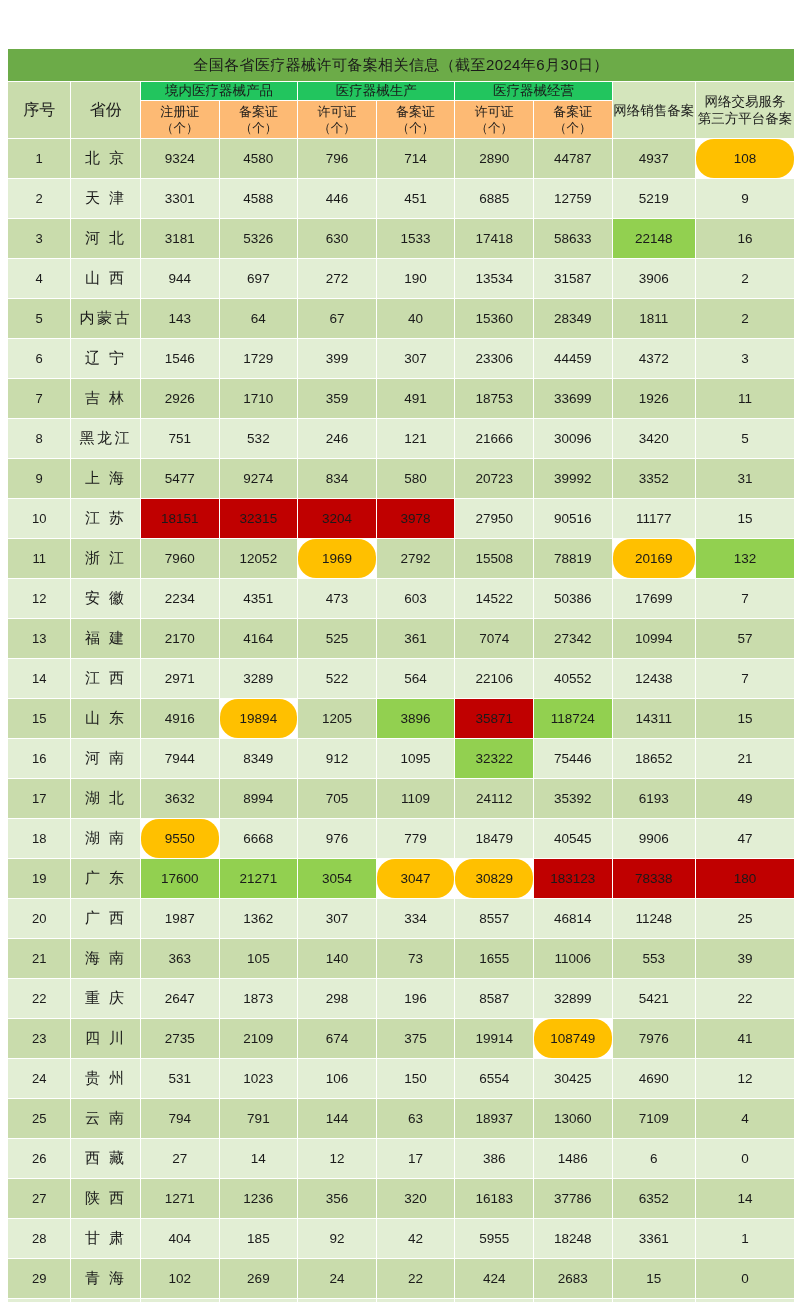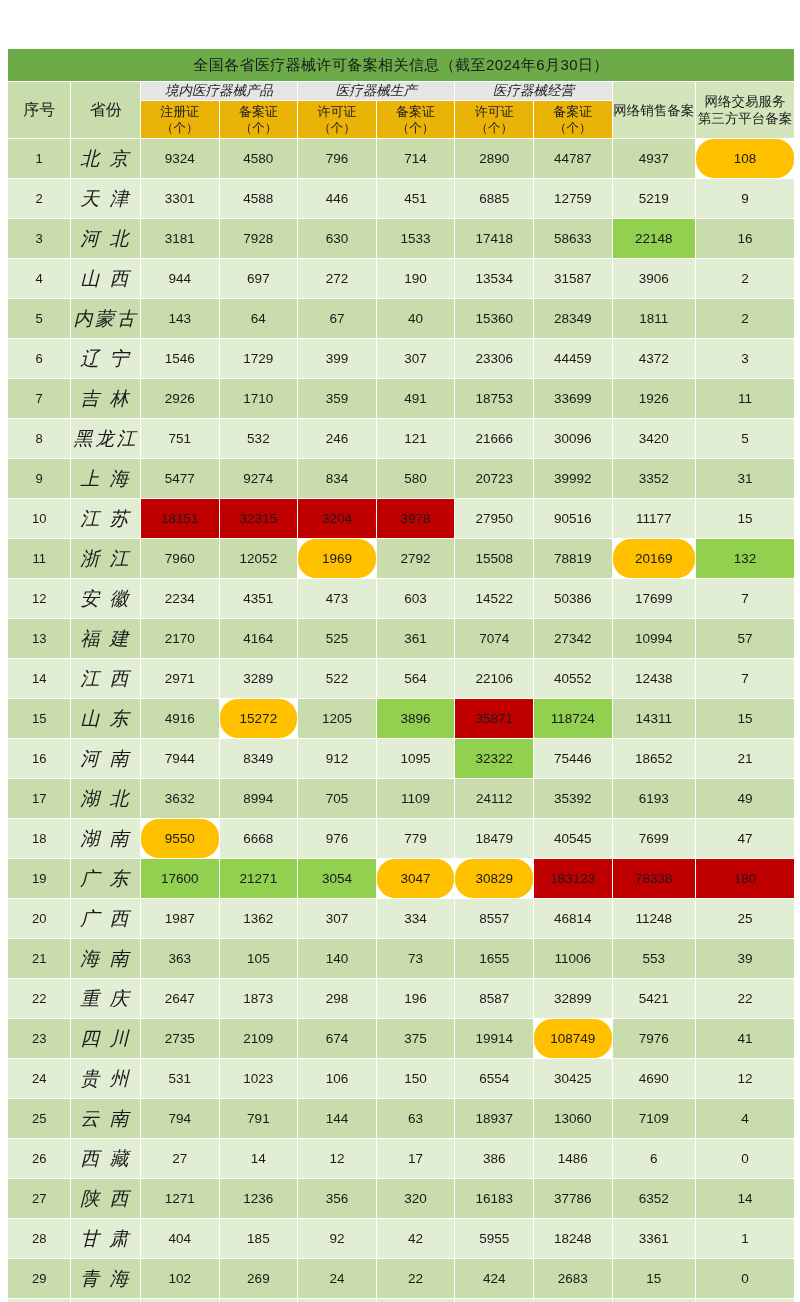--- a/index.html
+++ b/index.html
@@ -37,30 +37,30 @@
   .title-cell{
     background:#6cab48;
     color:#ffffff;
     font-size:15px;
     font-weight:bold;
     height:32px;
     letter-spacing:.4px;
   }
   
   .hd-dark{background:#c9dcac;font-weight:bold;font-size:16px;}
-  .hd-group{background:#e5e5e5;font-weight:bold;font-size:13.5px;height:16px;font-style:italic;}
-  .hd-sub{background:#eab308;font-weight:bold;font-size:13px;line-height:16px;height:37px;}
+  .hd-group{background:#22c55e;font-weight:bold;font-size:13.5px;height:16px;}
+  .hd-sub{background:#fdba74;font-weight:bold;font-size:13px;line-height:16px;height:37px;}
   .hd-tall{background:#d4e5bc;font-weight:bold;font-size:13.5px;line-height:17px;}
   .hd-sub .u{display:block;font-size:12.5px;}
   
   tr.r-odd  td{background:#c9dcac;}
   tr.r-even td{background:#e2eed4;}
   tbody td{height:39px;font-size:13.5px;}
   td.c-idx{font-size:13px;}
-  td.c-prov{font-size:19px;letter-spacing:2.5px;font-style:italic;}
+  td.c-prov{font-size:15px;letter-spacing:2.5px;}
   
   td.hl-orange{background:#ffc000 !important;font-weight:bold;color:#1a1a1a;border-radius:18px;}
   td.hl-green {background:#92d050 !important;font-weight:bold;color:#1a1a1a;}
   td.hl-red   {background:#c00000 !important;font-weight:bold;color:#ffffff;}
 </style>
 </head>
 <body>
 
 <div id="sheet">
   <table class="grid">
@@ -143,21 +143,21 @@
           <td>451</td>
           <td>6885</td>
           <td>12759</td>
           <td>5219</td>
           <td>9</td>
         </tr>
         <tr class="r-odd">
           <td class="c-idx">3</td>
           <td class="c-prov">河 北</td>
           <td>3181</td>
-          <td>7928</td>
+          <td>5326</td>
           <td>630</td>
           <td>1533</td>
           <td>17418</td>
           <td>58633</td>
           <td class="hl-green">22148</td>
           <td>16</td>
         </tr>
         <tr class="r-even">
           <td class="c-idx">4</td>
           <td class="c-prov">山 西</td>
@@ -287,21 +287,21 @@
           <td>564</td>
           <td>22106</td>
           <td>40552</td>
           <td>12438</td>
           <td>7</td>
         </tr>
         <tr class="r-odd">
           <td class="c-idx">15</td>
           <td class="c-prov">山 东</td>
           <td>4916</td>
-          <td class="hl-orange">15272</td>
+          <td class="hl-orange">19894</td>
           <td>1205</td>
           <td class="hl-green">3896</td>
           <td class="hl-red">35871</td>
           <td class="hl-green">118724</td>
           <td>14311</td>
           <td>15</td>
         </tr>
         <tr class="r-even">
           <td class="c-idx">16</td>
           <td class="c-prov">河 南</td>
@@ -328,21 +328,21 @@
         </tr>
         <tr class="r-even">
           <td class="c-idx">18</td>
           <td class="c-prov">湖 南</td>
           <td class="hl-orange">9550</td>
           <td>6668</td>
           <td>976</td>
           <td>779</td>
           <td>18479</td>
           <td>40545</td>
-          <td>7699</td>
+          <td>9906</td>
           <td>47</td>
         </tr>
         <tr class="r-odd">
           <td class="c-idx">19</td>
           <td class="c-prov">广 东</td>
           <td class="hl-green">17600</td>
           <td class="hl-green">21271</td>
           <td class="hl-green">3054</td>
           <td class="hl-orange">3047</td>
           <td class="hl-orange">30829</td>

